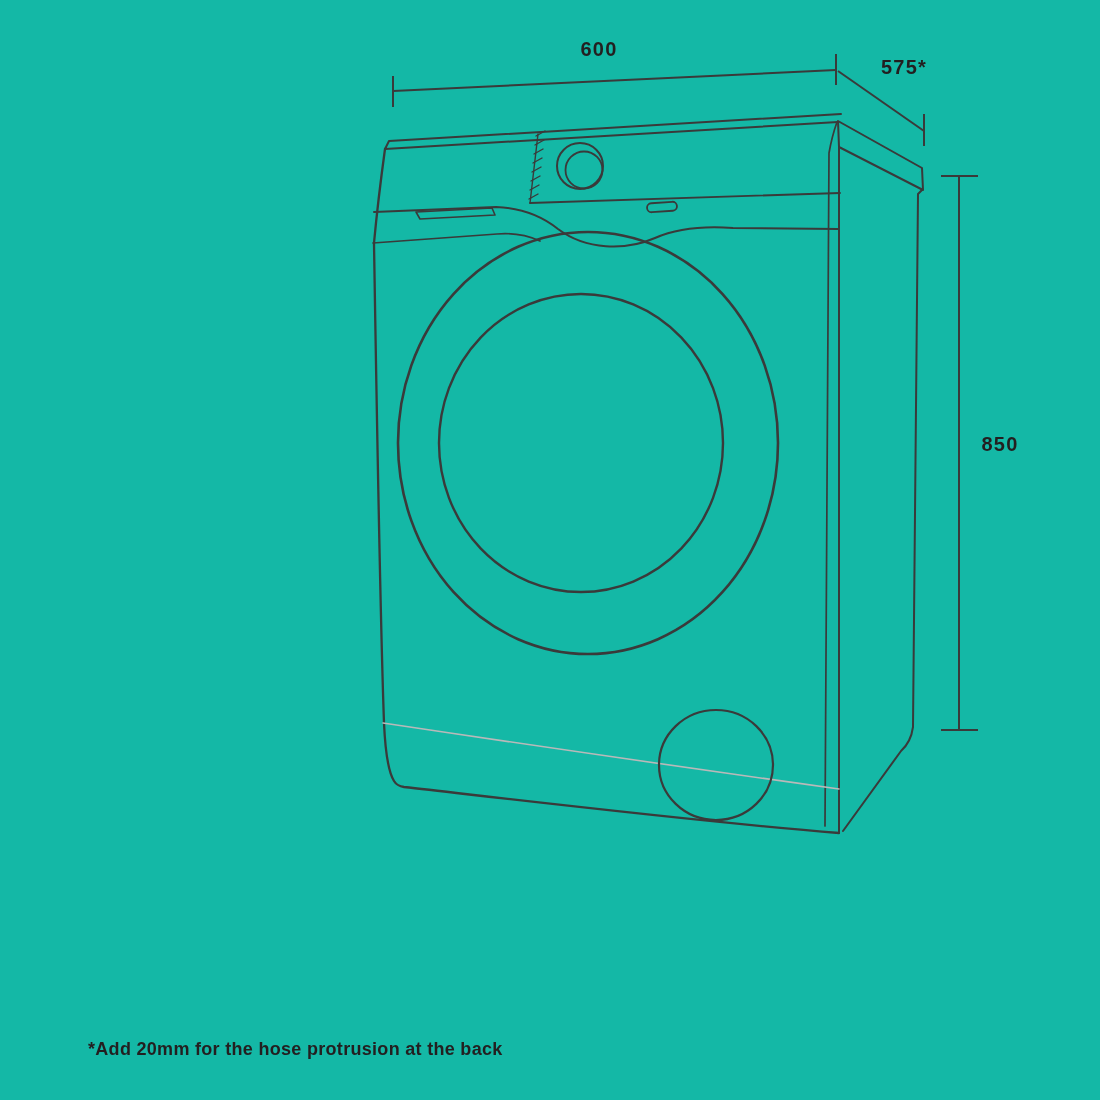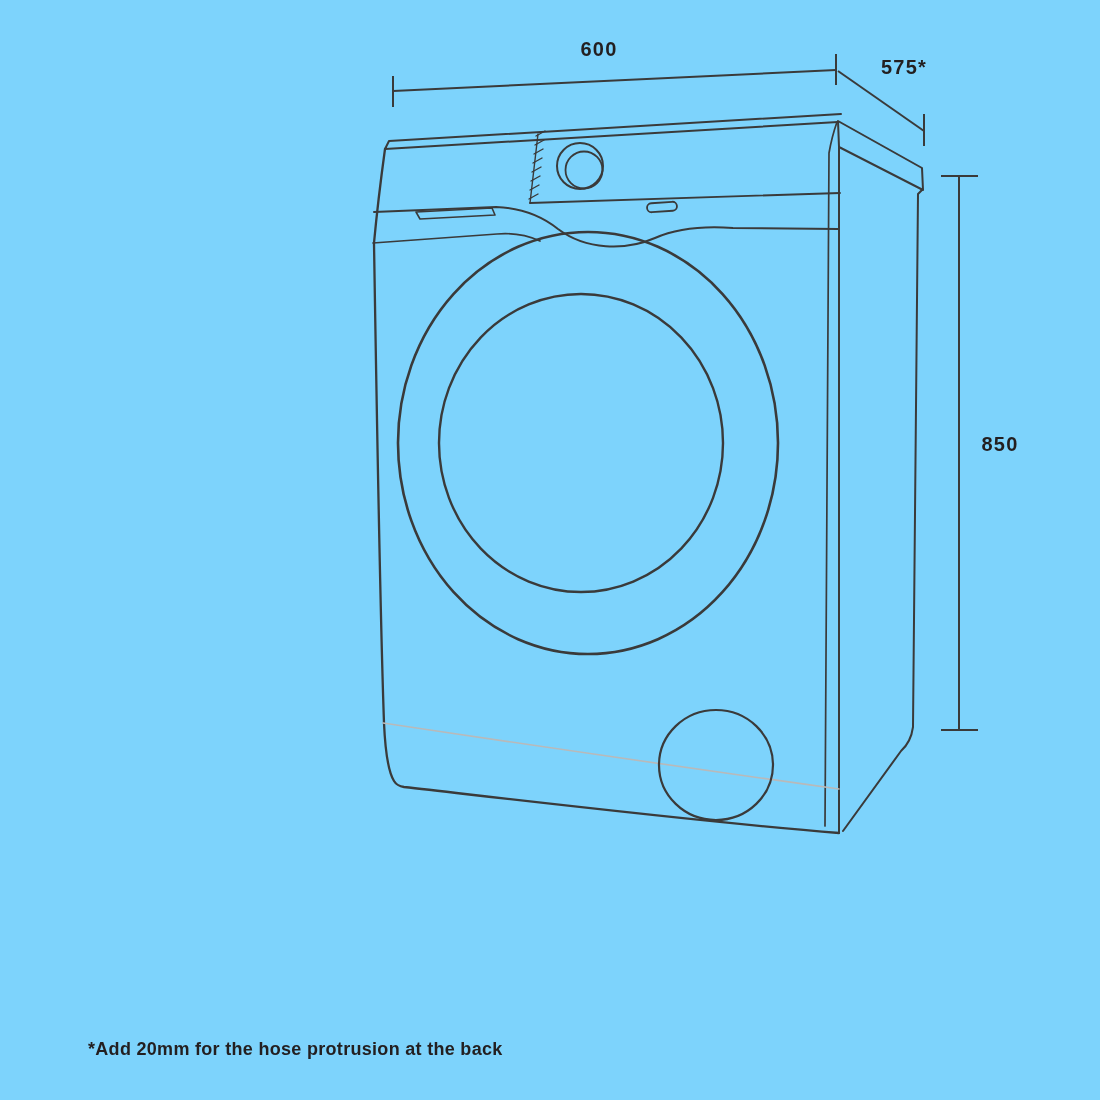--- a/index.html
+++ b/index.html
@@ -25,21 +25,21 @@
     font-weight: bold;
     font-size: 18px;
     letter-spacing: 0.3px;
     fill: #231f20;
     stroke: none;
   }
 </style>
 </head>
 <body>
 
-<div id="canvas" style="background: #7dd3fc;">
+<div id="canvas" style="background: #14b8a6;">
   <svg width="1100" height="1100" viewBox="0 0 1100 1100">
 
     <g stroke="#3a3a3a" fill="none" stroke-width="2" stroke-linecap="round" stroke-linejoin="round">
 
       <path d="M389,141 L841,114 M385,149 L838,122 M385,149 L389,141"></path>
 
       <path d="M838,121 L922,168 L923,190 L839,147 Z"></path>
 
       <path d="M922,190 L918,194 L913,727 Q911,742 901,751 L843,831"></path>
 

